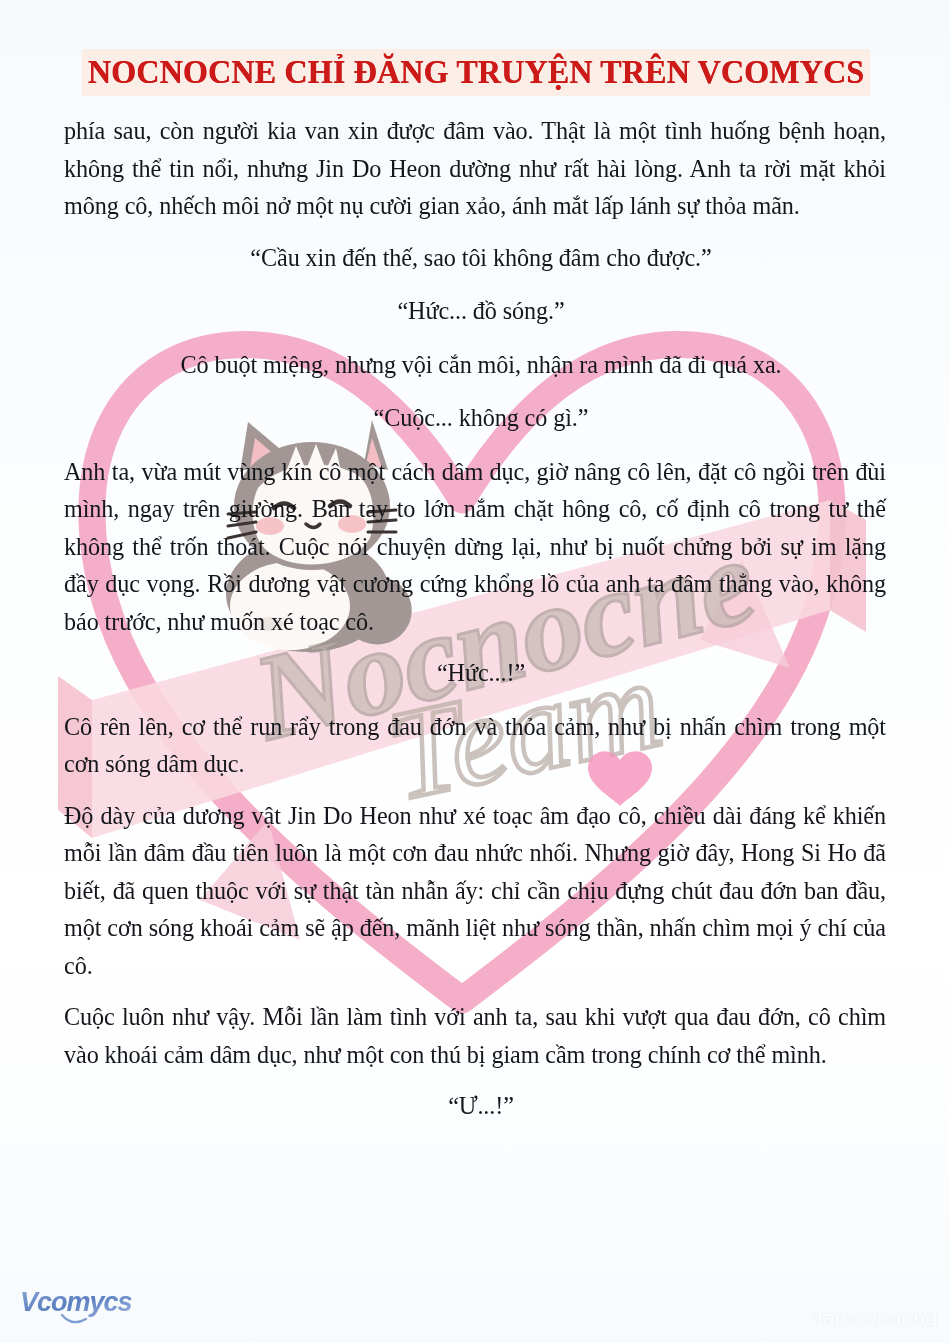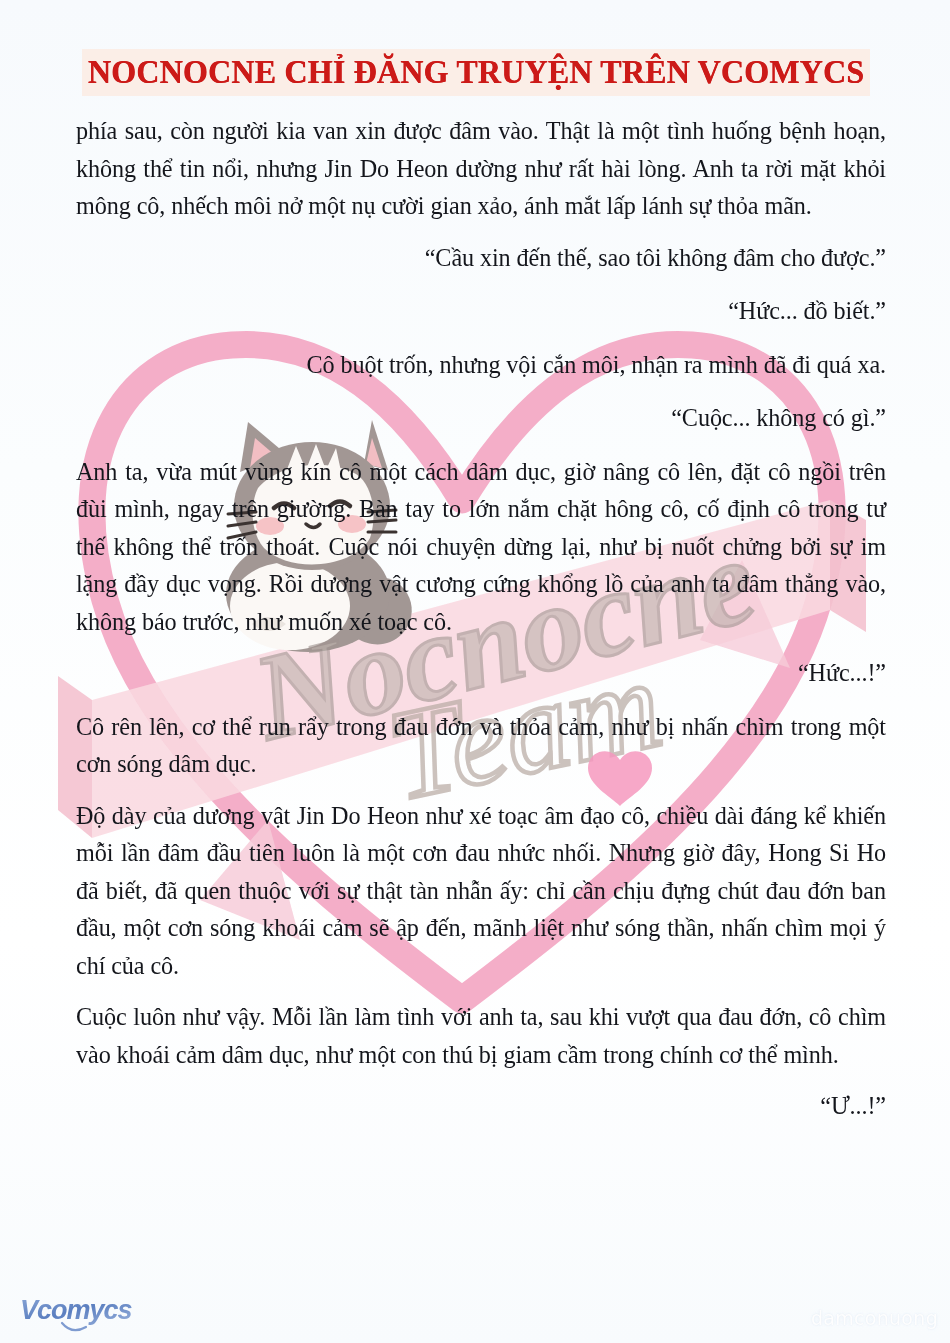--- a/index.html
+++ b/index.html
@@ -72,37 +72,37 @@
     top: 112px;
     width: 822px;
     z-index: 4;
   }
   .para {
     color: #14161c;
     font-size: 24.2px;
     line-height: 37.5px;
     text-align: justify;
     text-justify: inter-word;
-    margin: 0 0 14px 12px;
+    margin: 0 0 14px 0;
     font-family: "Liberation Serif", "DejaVu Serif", serif;
     letter-spacing: -0.1px;
   }
   .para.last-line-left {
     text-align-last: left;
   }
   .para.quote {
-    text-align: right;
+    text-align: center;
     margin: 0 0 16px 12px;
   }
 
   
   #footer-logo {
     position: absolute;
     left: 18px;
-    bottom: 8px;
+    bottom: 16px;
     z-index: 5;
     width: 150px;
     height: 46px;
   }
   #footer-logo svg { display:block; }
 
   #footer-site {
     position: absolute;
     right: 12px;
     bottom: 14px;
@@ -197,22 +197,22 @@
       </g>
     </svg>
   </div>
 
   <div id="header-band"></div>
   <div id="header-title">NOCNOCNE CHỈ ĐĂNG TRUYỆN TRÊN VCOMYCS</div>
 
   <div id="content">
     <p class="para last-line-left">phía sau, còn người kia van xin được đâm vào. Thật là một tình huống bệnh hoạn, không thể tin nổi, nhưng Jin Do Heon dường như rất hài lòng. Anh ta rời mặt khỏi mông cô, nhếch môi nở một nụ cười gian xảo, ánh mắt lấp lánh sự thỏa mãn.</p>
     <p class="para quote">“Cầu xin đến thế, sao tôi không đâm cho được.”</p>
-    <p class="para quote">“Hức... đồ biết.”</p>
-    <p class="para quote">Cô buột trốn, nhưng vội cắn môi, nhận ra mình đã đi quá xa.</p>
+    <p class="para quote">“Hức... đồ sóng.”</p>
+    <p class="para quote">Cô buột miệng, nhưng vội cắn môi, nhận ra mình đã đi quá xa.</p>
     <p class="para quote">“Cuộc... không có gì.”</p>
     <p class="para last-line-left">Anh ta, vừa mút vùng kín cô một cách dâm dục, giờ nâng cô lên, đặt cô ngồi trên đùi mình, ngay trên giường. Bàn tay to lớn nắm chặt hông cô, cố định cô trong tư thế không thể trốn thoát. Cuộc nói chuyện dừng lại, như bị nuốt chửng bởi sự im lặng đầy dục vọng. Rồi dương vật cương cứng khổng lồ của anh ta đâm thẳng vào, không báo trước, như muốn xé toạc cô.</p>
     <p class="para quote">“Hức...!”</p>
     <p class="para last-line-left">Cô rên lên, cơ thể run rẩy trong đau đớn và thỏa cảm, như bị nhấn chìm trong một cơn sóng dâm dục.</p>
     <p class="para last-line-left">Độ dày của dương vật Jin Do Heon như xé toạc âm đạo cô, chiều dài đáng kể khiến mỗi lần đâm đầu tiên luôn là một cơn đau nhức nhối. Nhưng giờ đây, Hong Si Ho đã biết, đã quen thuộc với sự thật tàn nhẫn ấy: chỉ cần chịu đựng chút đau đớn ban đầu, một cơn sóng khoái cảm sẽ ập đến, mãnh liệt như sóng thần, nhấn chìm mọi ý chí của cô.</p>
     <p class="para last-line-left">Cuộc luôn như vậy. Mỗi lần làm tình với anh ta, sau khi vượt qua đau đớn, cô chìm vào khoái cảm dâm dục, như một con thú bị giam cầm trong chính cơ thể mình.</p>
     <p class="para quote">“Ư...!”</p>
   </div>
 
   <div id="footer-logo">

